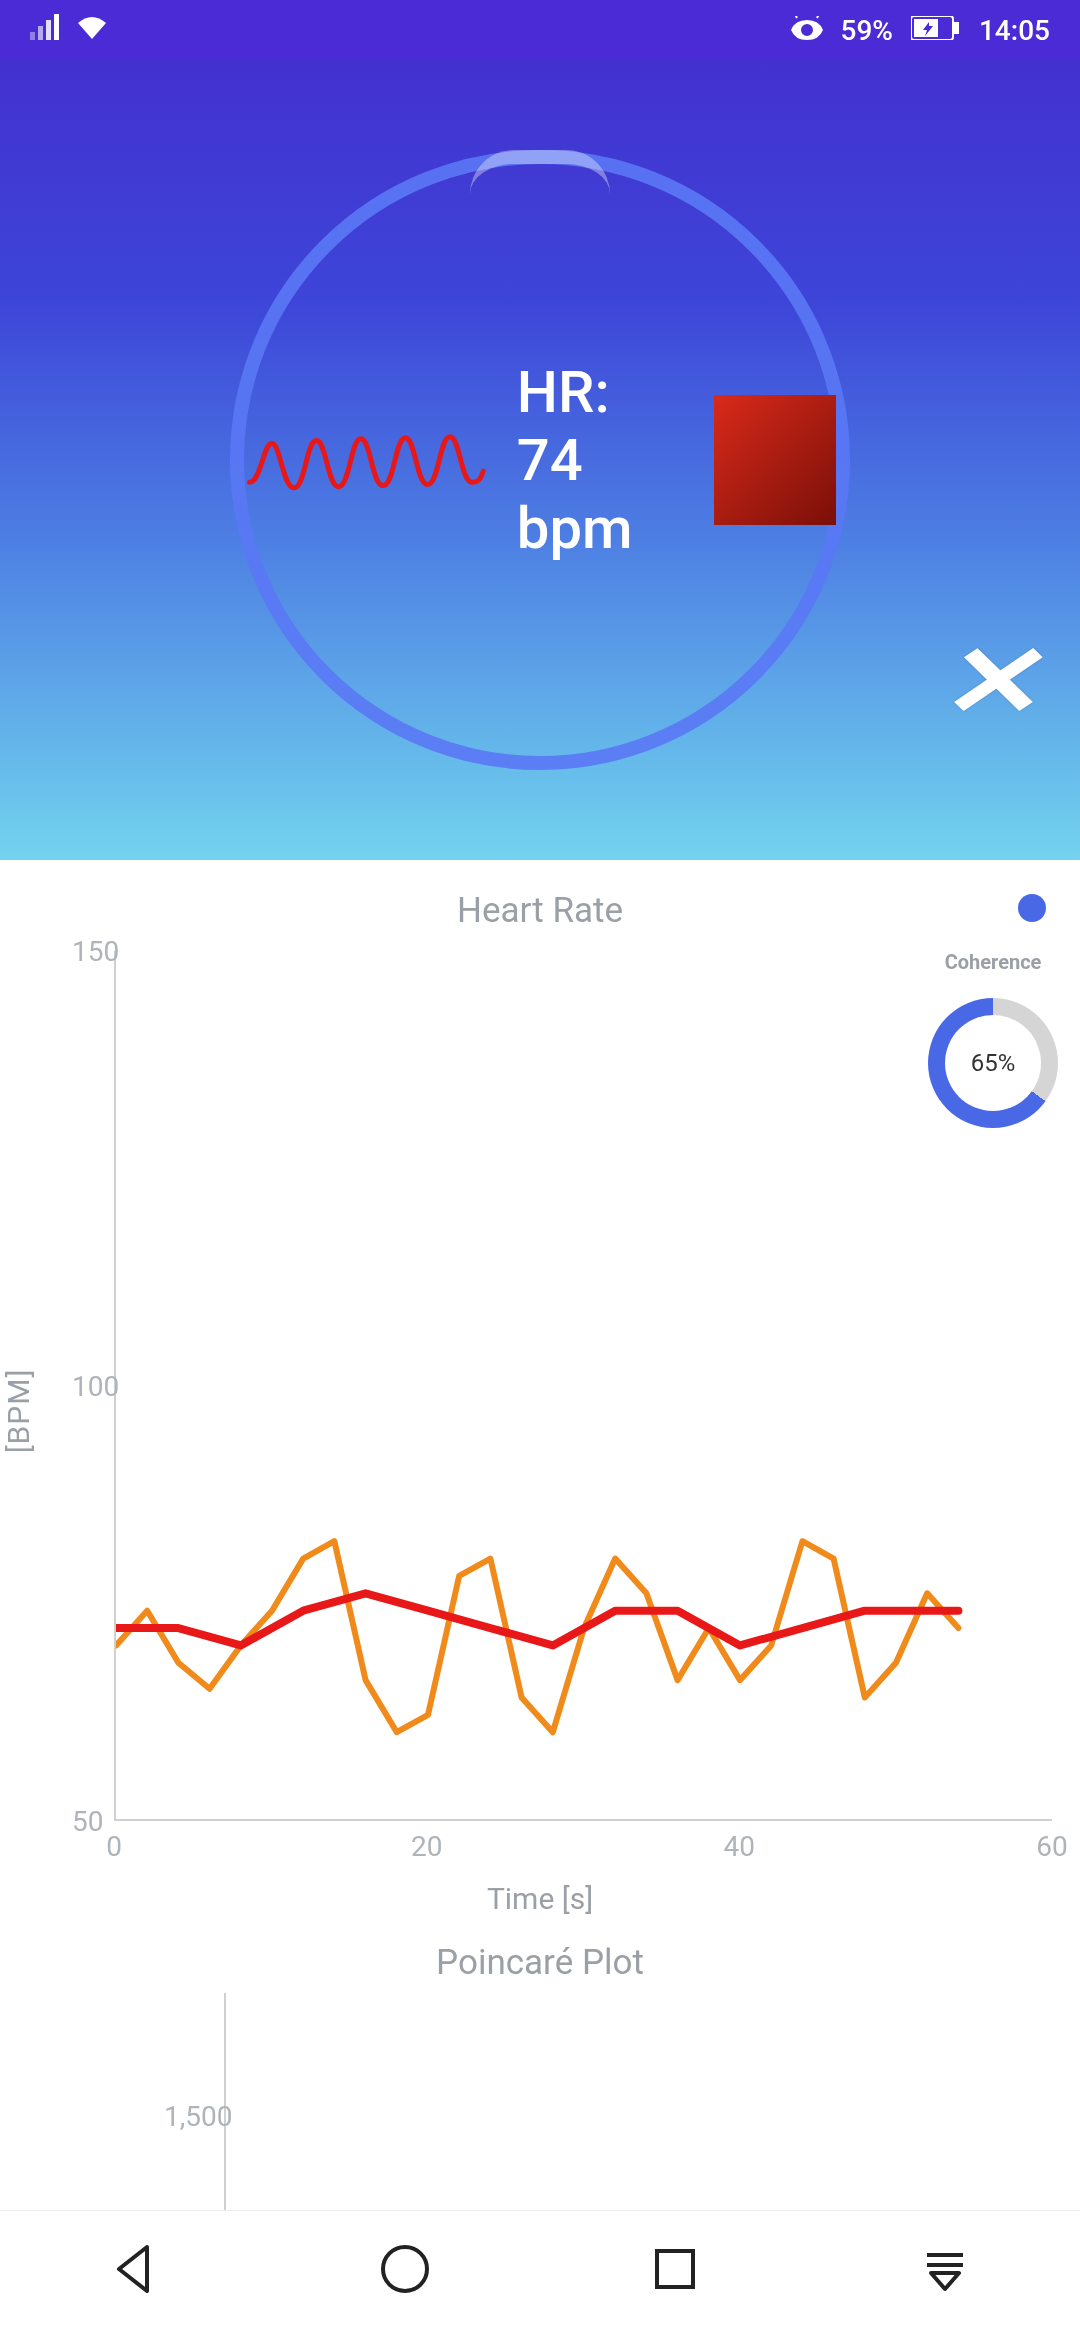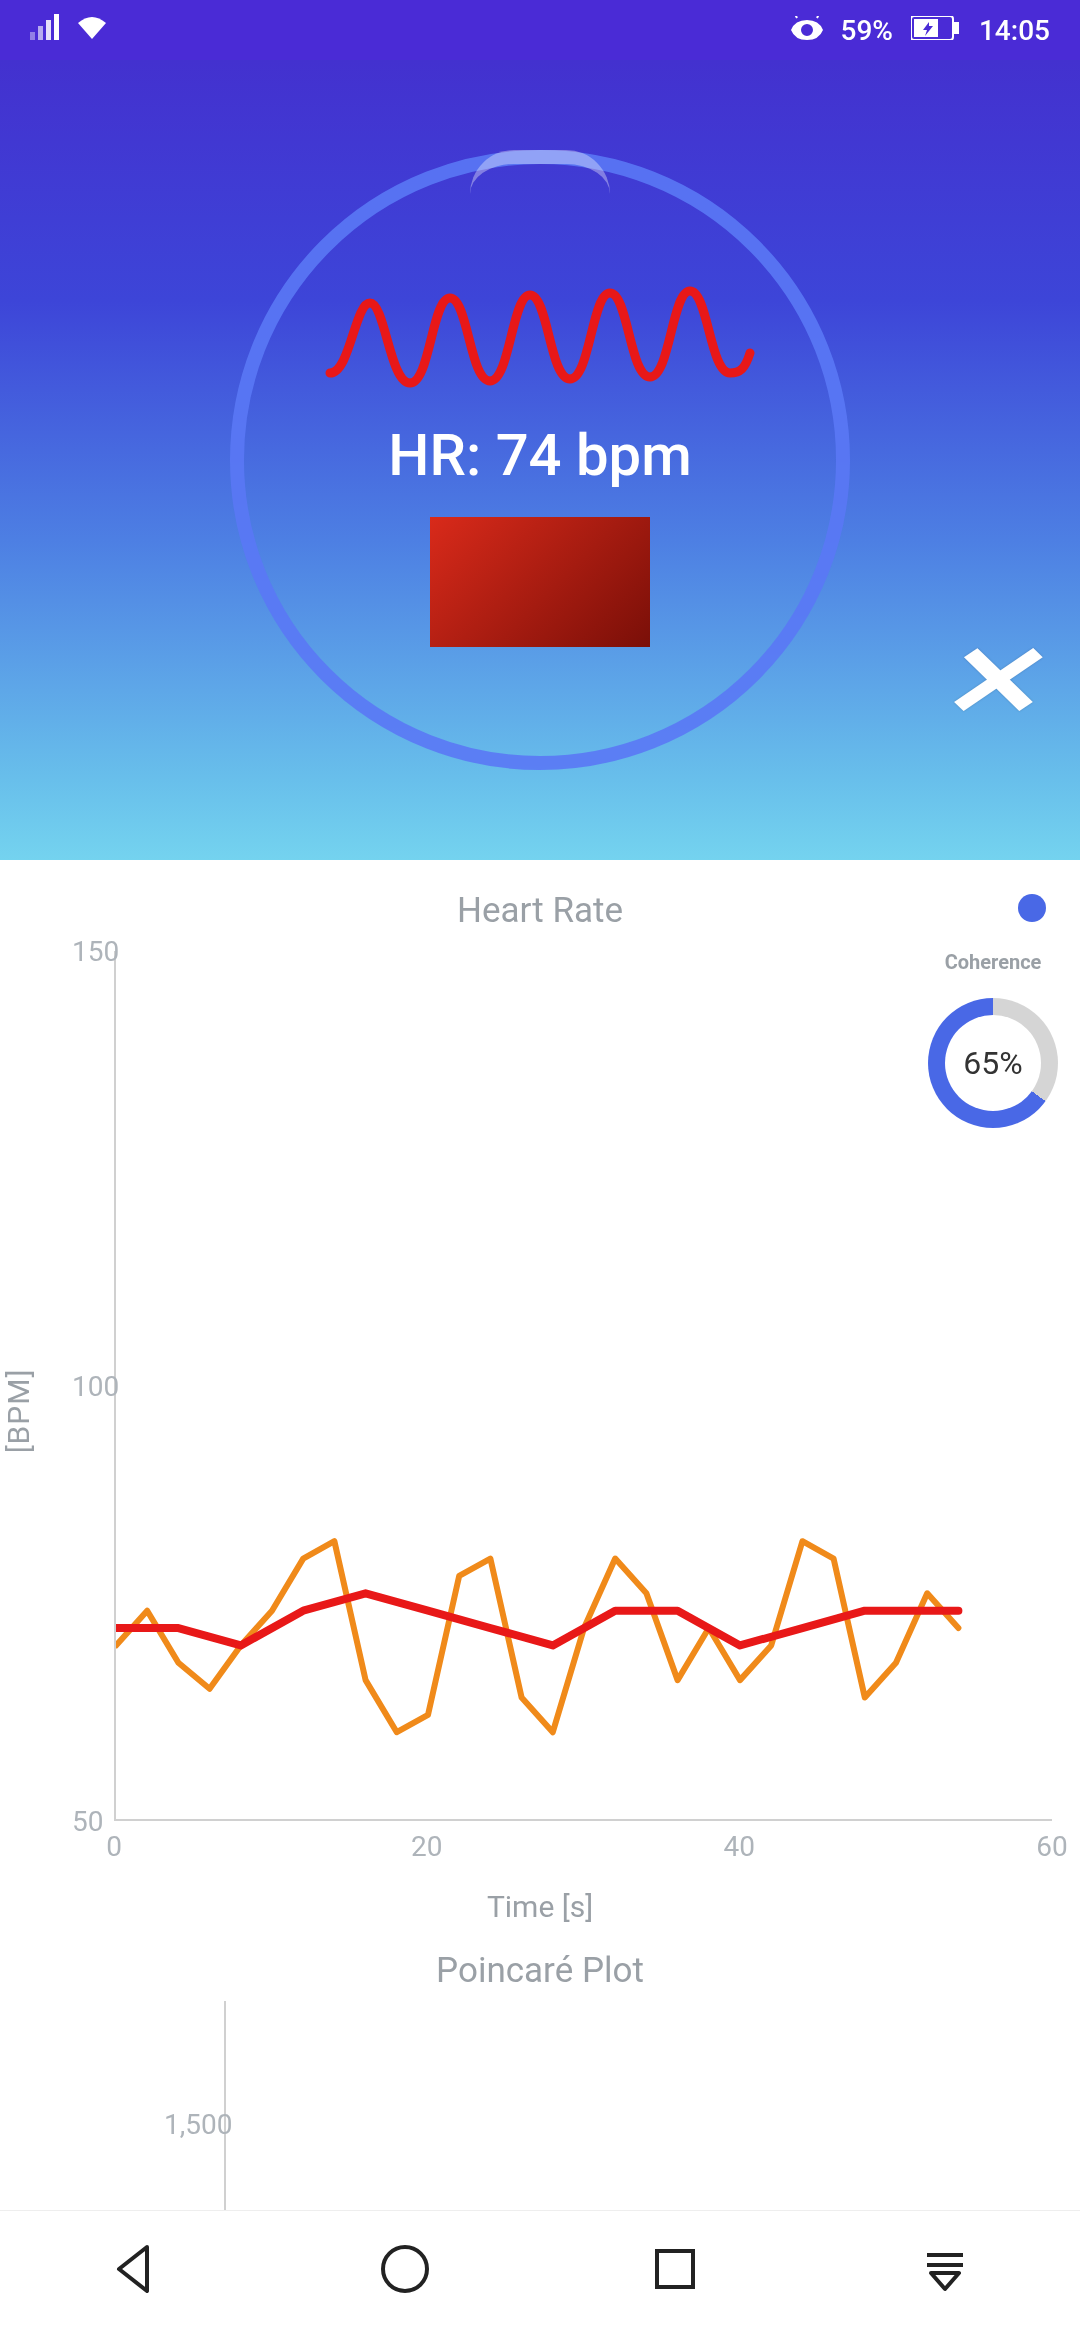--- a/index.html
+++ b/index.html
@@ -1,39 +1,39 @@
 <!DOCTYPE html>
 <html><head>
 <meta charset="utf-8">
 <style>
   * { margin: 0; padding: 0; box-sizing: border-box; font-family: -apple-system, BlinkMacSystemFont, 'Segoe UI', Roboto, sans-serif; }
   html, body { width: 1080px; height: 2340px; background: #fff; }
   .status-bar { height: 60px; background: linear-gradient(180deg, #4a2bd6 0%, #4a2bd6 100%); color: #fff; display: flex; align-items: center; padding: 0 30px; font-size: 28px; }
   .status-left { display: flex; gap: 15px; }
   .status-right { margin-left: auto; display: flex; gap: 18px; align-items: center; font-weight: 500; }
   .hero { height: 800px; background: linear-gradient(180deg, #4331cf 0%, #3d45d8 30%, #4d7fe3 60%, #68bfeb 90%, #74d3ef 100%); position: relative; display: flex; align-items: center; justify-content: center; }
-  .hero-circle { width: 620px; height: 620px; border-radius: 50%; border: 14px solid rgba(90, 120, 245, 0.9); display: flex; flex-direction: column; align-items: center; justify-content: center; gap: 28px; position: relative; }
+  .hero-circle { width: 620px; height: 620px; border-radius: 50%; border: 14px solid rgba(90, 120, 245, 0.9); display: flex; flex-direction: row; align-items: center; gap: 28px; position: relative; }
   .hero-circle::before { content: ''; position: absolute; top: -14px; left: 50%; transform: translateX(-50%); width: 140px; height: 30px; border-top: 14px solid rgba(255,255,255,0.35); border-radius: 70px 70px 0 0; }
   .wave { width: 440px; height: 120px; }
   .hr-text { font-size: 58px; color: #fff; font-weight: 500; }
   .camera-box { width: 220px; height: 130px; background: linear-gradient(135deg, #d92a1a 0%, #7a0f08 100%); }
   .close-x { position: absolute; right: 40px; bottom: 120px; font-size: 100px; color: #fff; transform: scaleX(1.25) skewX(-10deg); font-weight: 900; text-shadow: 0 0 2px rgba(0,0,0,0.2); cursor: pointer; }
 
   .content { position: relative; padding: 30px 24px 10px 24px; }
   .chart-title { text-align: center; font-size: 35px; color: #9aa0a6; margin-bottom: 10px; }
   .legend-dot { position: absolute; top: 34px; right: 34px; width: 28px; height: 28px; border-radius: 50%; background: #4968e6; }
   .coherence-wrap { position: absolute; top: 90px; right: 22px; text-align: center; }
   .coherence-label { font-size: 20px; color: #9aa0a6; margin-bottom: 24px; font-weight: bold; }
   .coherence-ring { width: 130px; height: 130px; border-radius: 50%; background: conic-gradient(#d5d5d5 0deg 126deg, #4968e6 126deg 360deg); display: flex; align-items: center; justify-content: center; position: relative; }
   .coherence-ring::after { content: ''; position: absolute; width: 96px; height: 96px; background: #fff; border-radius: 50%; }
-  .coherence-val { position: relative; z-index: 2; font-size: 32px; color: #333; }
+  .coherence-val { position: relative; z-index: 2; font-size: 24px; color: #333; }
 
   .chart-area { position: relative; height: 940px; }
   .y-label { position: absolute; left: -6px; top: 50%; transform: translate(-50%, -50%) rotate(-90deg); color: #9aa0a6; font-size: 30px; letter-spacing: 1px; }
-  .x-label { text-align: center; color: #9aa0a6; font-size: 30px; margin-top: 8px; }
+  .x-label { text-align: center; color: #9aa0a6; font-size: 30px; margin-top: 0; }
   .plot { position: absolute; left: 90px; right: 4px; top: 10px; bottom: 60px; border-left: 2px solid #d0d0d0; border-bottom: 2px solid #d0d0d0; }
   .y-tick { position: absolute; left: 48px; color: #aeb4ba; font-size: 28px; transform: translateY(-50%); }
   .x-tick { position: absolute; bottom: 18px; color: #aeb4ba; font-size: 28px; transform: translateX(-50%); }
   .line-svg { position: absolute; inset: 0; }
 
   .poincare-title { text-align: center; font-size: 35px; color: #9aa0a6; margin-top: 26px; }
   .poincare-area { position: relative; height: 940px; }
   .p-plot { position: absolute; left: 200px; right: 40px; top: 10px; bottom: 70px; border-left: 2px solid #d0d0d0; border-bottom: 2px solid #d0d0d0; }
 
   .nav-bar { position: absolute; bottom: 0; left: 0; right: 0; height: 130px; background: #fff; border-top: 1px solid #eee; display: flex; align-items: center; justify-content: space-around; }

